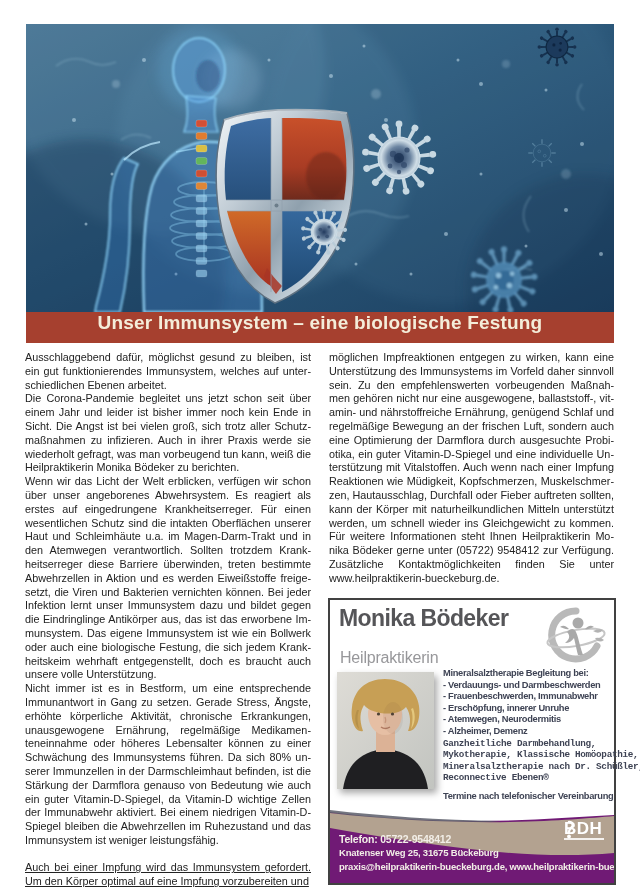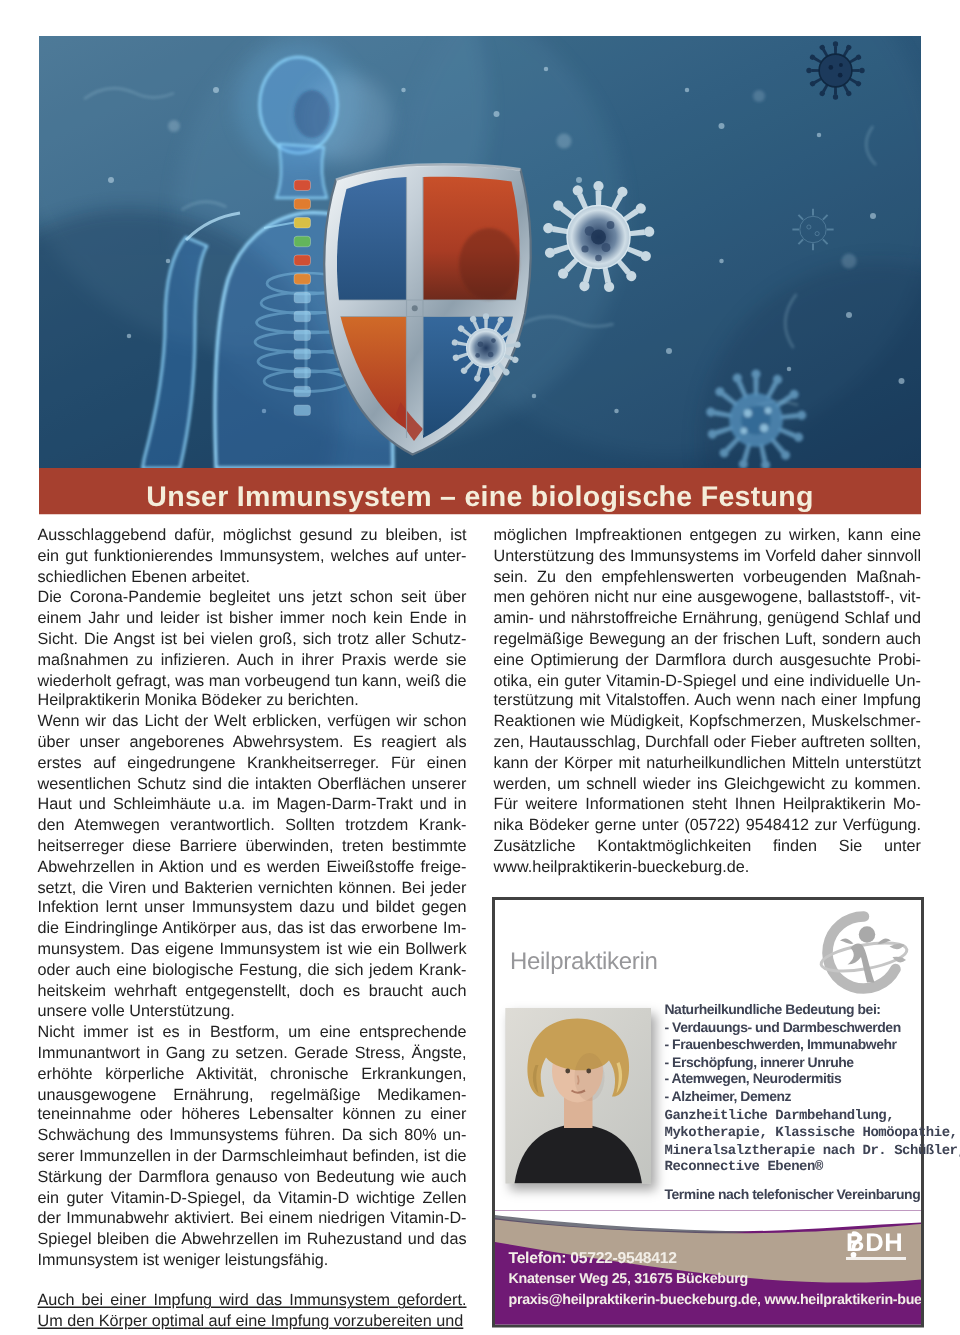--- a/index.html
+++ b/index.html
@@ -2,34 +2,34 @@
 <html lang="de"><head>
 <meta charset="utf-8">
 <style>
   html,body{margin:0;padding:0;background:#ffffff;}
   .page{position:relative;width:640px;height:890px;background:#ffffff;overflow:hidden;
         font-family:"Liberation Sans","DejaVu Sans",sans-serif;}
   
   .hero{position:absolute;left:26px;top:24px;width:588px;height:319px;overflow:hidden;}
   .hero svg{display:block;}
   .banner{position:absolute;left:0;bottom:0;width:588px;height:31px;background:#a6402f;
-          display:flex;align-items:flex-end;justify-content:center;}
+          display:flex;align-items:flex-start;justify-content:center;}
   .banner span{color:#f4edda;font-size:19px;font-weight:700;letter-spacing:.2px;}
   
   .col{position:absolute;color:#222;font-size:10.8px;line-height:13.8px;}
   .col-left{left:25px;top:351px;width:286px;}
   .col-right{left:329px;top:351px;width:285px;}
   .para{margin:0;text-align:justify;hyphens:auto;-webkit-hyphens:auto;}
   .para.gap{margin-top:13.8px;text-decoration:underline;}
   
   .ad{position:absolute;left:328px;top:598px;width:288px;height:287px;box-sizing:border-box;
       border:2px solid #414141;background:#ffffff;}
   .ad-name{position:absolute;left:9px;top:5px;font-size:23px;font-weight:700;color:#555558;
            letter-spacing:-.6px;line-height:26px;white-space:nowrap;}
-  .ad-role{position:absolute;left:10px;top:32px;font-size:16px;color:#97979a;
+  .ad-role{position:absolute;left:10px;top:48px;font-size:16px;color:#97979a;
            letter-spacing:-.2px;line-height:20px;white-space:nowrap;}
   .ad-logo{position:absolute;right:7px;top:5px;}
   .photo{position:absolute;left:7px;top:72px;width:97px;height:117px;
          box-shadow:3px 4px 7px rgba(0,0,0,.35);background:#d6d6d2;}
   .svc{position:absolute;left:113px;top:68px;width:170px;color:#3e4354;font-weight:700;
        font-size:9.3px;line-height:11.6px;letter-spacing:-.3px;}
   .svc-head{white-space:nowrap;}
   .svc-item{white-space:nowrap;}
   .svc-method{white-space:nowrap;font-family:Liberation Mono, monospace;}
   .svc-appt{margin-top:7px;white-space:nowrap;}
@@ -327,20 +327,21 @@
     <p class="para">Wenn wir das Licht der Welt erblicken, verfügen wir schon über unser angeborenes Abwehrsystem. Es reagiert als erstes auf eingedrungene Krankheitserreger. Für einen wesentlichen Schutz sind die intakten Oberflächen unse­rer Haut und Schleimhäute u.a. im Magen-Darm-Trakt und in den Atemwegen verantwortlich. Sollten trotzdem Krank­heitserreger diese Barriere überwinden, treten bestimmte Abwehrzellen in Aktion und es werden Eiweißstoffe freige­setzt, die Viren und Bakterien vernichten können. Bei jeder Infektion lernt unser Immunsystem dazu und bildet gegen die Eindringlinge Antikörper aus, das ist das erworbene Im­munsystem. Das eigene Immunsystem ist wie ein Bollwerk oder auch eine biologische Festung, die sich jedem Krank­heitskeim wehrhaft entgegenstellt, doch es braucht auch unsere volle Unterstützung.</p>
     <p class="para">Nicht immer ist es in Bestform, um eine entsprechende Immunantwort in Gang zu setzen. Gerade Stress, Ängs­te, erhöhte körperliche Aktivität, chronische Erkrankungen, unausgewogene Ernährung, regelmäßige Medikamen­teneinnahme oder höheres Lebensalter können zu einer Schwächung des Immunsystems führen. Da sich 80% un­serer Immunzellen in der Darmschleimhaut befinden, ist die Stärkung der Darmflora genauso von Bedeutung wie auch ein guter Vitamin-D-Spiegel, da Vitamin-D wichtige Zellen der Immunabwehr aktiviert. Bei einem niedrigen Vitamin-D-Spiegel bleiben die Abwehrzellen im Ruhezustand und das Immunsystem ist weniger leistungsfähig.</p>
     <p class="para gap">Auch bei einer Impfung wird das Immunsystem gefordert. Um den Körper optimal auf eine Impfung vorzubereiten und</p>
   </div>
 
   <div class="col col-right">
     <p class="para">möglichen Impfreaktionen entgegen zu wirken, kann eine Unterstützung des Immunsystems im Vorfeld daher sinnvoll sein. Zu den empfehlenswerten vorbeugenden Maßnah­men gehören nicht nur eine ausgewogene, ballaststoff-, vit­amin- und nährstoffreiche Ernährung, genügend Schlaf und regelmäßige Bewegung an der frischen Luft, sondern auch eine Optimierung der Darmflora durch ausgesuchte Probi­otika, ein guter Vitamin-D-Spiegel und eine individuelle Un­terstützung mit Vitalstoffen. Auch wenn nach einer Impfung Reaktionen wie Müdigkeit, Kopfschmerzen, Muskelschmer­zen, Hautausschlag, Durchfall oder Fieber auftreten sollten, kann der Körper mit naturheilkundlichen Mitteln unterstützt werden, um schnell wieder ins Gleichgewicht zu kommen. Für weitere Informationen steht Ihnen Heilpraktikerin Mo­nika Bödeker gerne unter (05722) 9548412 zur Verfügung. Zusätzliche Kontaktmöglichkeiten finden Sie unter www.heilpraktikerin-bueckeburg.de.</p>
   </div>
 
   <div class="ad">
+    <div class="ad-name">Monika Bödeker</div>
     <div class="ad-role">Heilpraktikerin</div>
 
     <svg class="ad-logo" width="62" height="62" viewBox="0 0 62 62">
       <path d="M31,6 A24,24 0 1 0 52,41" fill="none" stroke="#b9b9b9" stroke-width="7" stroke-linecap="round"></path>
       <ellipse cx="31" cy="33" rx="29" ry="8" fill="none" stroke="#c6c6c6" stroke-width="2" transform="rotate(-10 31 33)"></ellipse>
       <circle cx="33" cy="18" r="5.5" fill="#a9a9a9"></circle>
       <path d="M22,27 C26,22 30,24 31,27 C33,31 34,38 38,50 L33,50 C31,42 30,37 29,33 C27,36 24,38 20,38 C24,35 26,31 22,27 Z" fill="#a9a9a9"></path>
       <path d="M24,24 C20,20 18,20 15,22 C19,23 21,25 24,24 Z" fill="#a9a9a9"></path>
       <path d="M40,24 C44,20 46,20 49,22 C45,23 43,25 40,24 Z" fill="#a9a9a9"></path>
       <g fill="#b3b3b3">
@@ -364,21 +365,21 @@
       <path d="M20,38 C17,45 18,53 22,57 C20,49 20,43 22,38 Z" fill="#b5904a"></path>
       <path d="M76,36 C79,44 78,52 74,57 C76,49 76,42 74,37 Z" fill="#e4c87e"></path>
       <circle cx="41.5" cy="42" r="1.6" fill="#4f4236"></circle>
       <circle cx="55.5" cy="42" r="1.6" fill="#4f4236"></circle>
       <path d="M44,55 q4,3 9,0" stroke="#b07a62" stroke-width="1.4" fill="none"></path>
       <path d="M48,45 q1.5,4 0,6" stroke="#cf9d80" stroke-width="1.2" fill="none"></path>
       <ellipse cx="56" cy="46" rx="10" ry="16" fill="rgba(90,60,40,.07)"></ellipse>
     </svg>
 
     <div class="svc">
-      <div class="svc-head">Naturheilkundliche Bedeutung bei:</div>
+      <div class="svc-head">Mineralsalztherapie Begleitung bei:</div>
       <div class="svc-item">- Verdauungs- und Darmbeschwerden</div>
       <div class="svc-item">- Frauenbeschwerden, Immunabwehr</div>
       <div class="svc-item">- Erschöpfung, innerer Unruhe</div>
       <div class="svc-item">- Atemwegen, Neurodermitis</div>
       <div class="svc-item">- Alzheimer, Demenz</div>
       <div class="svc-method">Ganzheitliche Darmbehandlung,</div>
       <div class="svc-method">Mykotherapie, Klassische Homöopathie,</div>
       <div class="svc-method">Mineralsalztherapie nach Dr. Schüßler,</div>
       <div class="svc-method">Reconnective Ebenen®</div>
       <div class="svc-appt">Termine nach telefonischer Vereinbarung</div>

